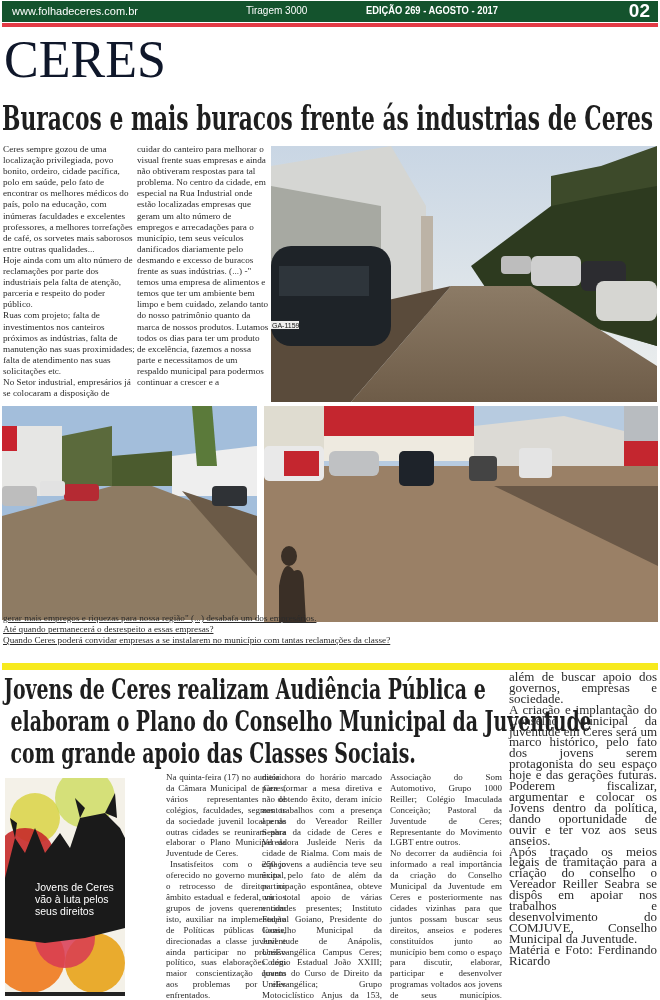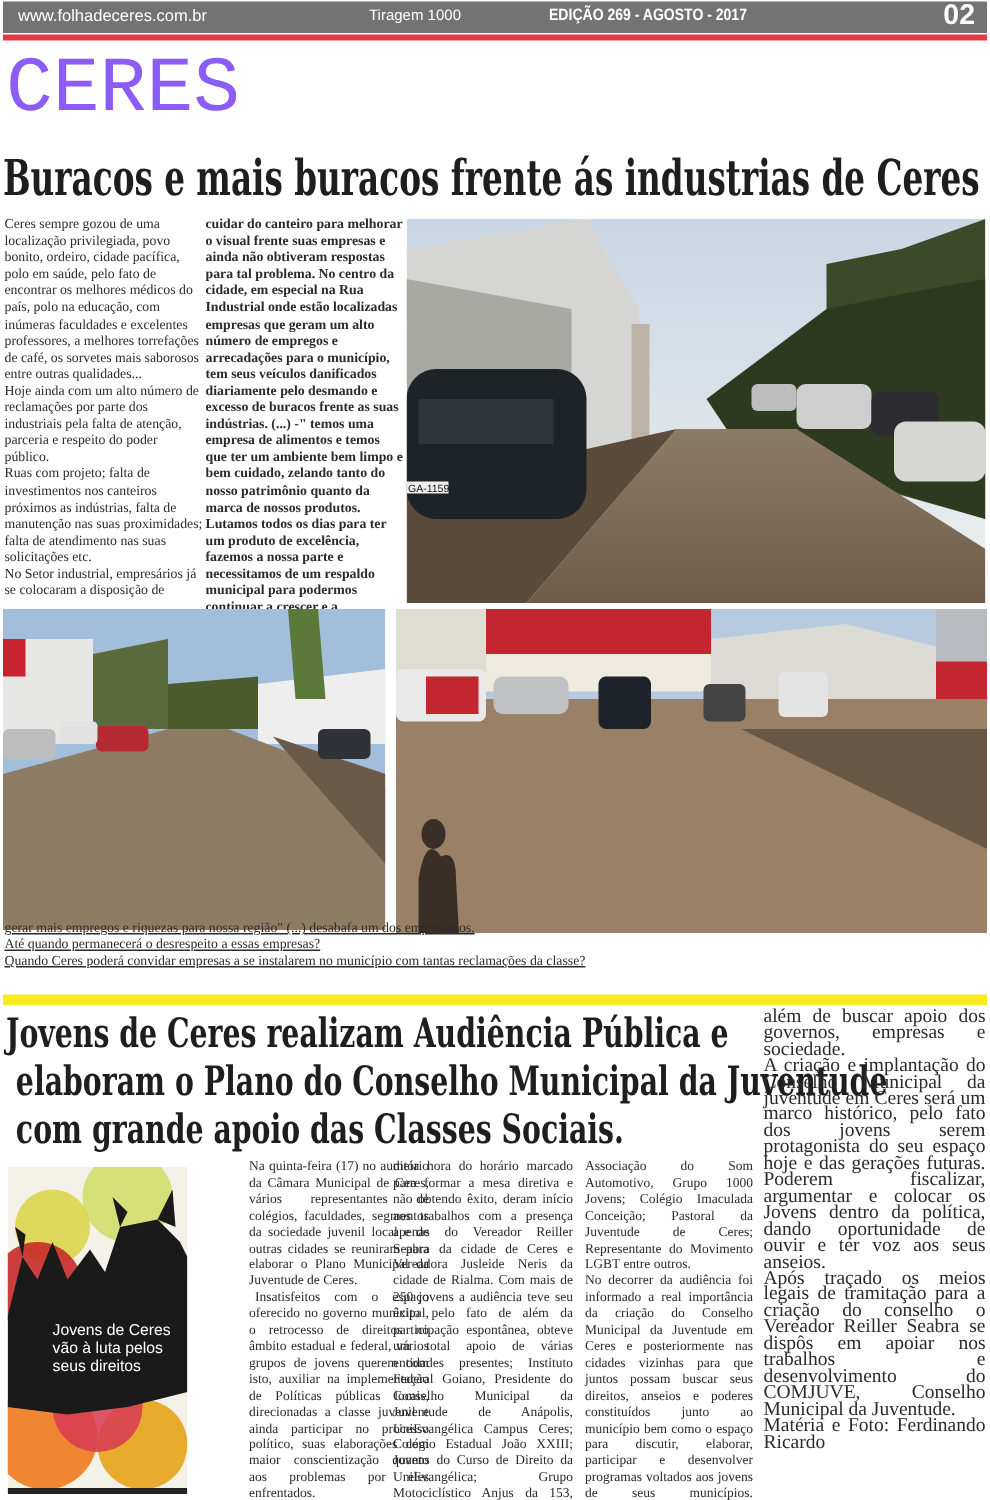--- a/index.html
+++ b/index.html
@@ -1,32 +1,32 @@
 <!DOCTYPE html>
 <html><head>
 <meta charset="utf-8">
 <style>
   * { margin: 0; padding: 0; box-sizing: border-box; }
   body { width: 660px; height: 1000px; background: #ffffff; position: relative; overflow: hidden; font-family: "Liberation Serif", serif; color: #222; }
 
   
-  .topbar { position: absolute; left: 2px; top: 1px; width: 656px; height: 21px; background: #737373; color: #fff; font-family: "Liberation Sans", sans-serif; }
+  .topbar { position: absolute; left: 2px; top: 1px; width: 656px; height: 21px; background: #14532d; color: #fff; font-family: "Liberation Sans", sans-serif; }
   .topbar .site { position: absolute; left: 10px; top: 4px; font-size: 11px; }
   .topbar .tiragem { position: absolute; left: 244px; top: 4px; font-size: 10px; }
   .topbar .edicao { position: absolute; left: 364px; top: 3px; font-size: 11px; font-weight: bold; transform: scaleX(0.85); transform-origin: left; }
   .topbar .page { position: absolute; right: 8px; top: -1px; font-size: 19px; font-weight: bold; }
   .redline { position: absolute; left: 2px; top: 23px; width: 656px; height: 4px; background: #e23a45; }
 
-  .section-title { position: absolute; left: 4px; top: 34px; font-family: Liberation Mono, monospace; font-size: 52px; color: #8b5cf6; letter-spacing: 0px; line-height: 1; }
+  .section-title { position: absolute; left: 4px; top: 34px; font-family: Liberation Serif, serif; font-size: 52px; color: #0f172a; letter-spacing: 0px; line-height: 1; }
   .headline1 { position: absolute; left: 2px; top: 100px; font-family: "DejaVu Serif", serif; font-weight: bold; font-size: 33px; color: #1e1e1e; transform: scaleX(0.66); transform-origin: left top; white-space: nowrap; line-height: 1.15; }
 
   .col { position: absolute; font-size: 9.2px; line-height: 11.1px; color: #2b2b2b; }
   .col p { margin: 0; }
   .col1 { left: 3px; top: 144px; width: 132px; }
-  .col2 { left: 137px; top: 144px; width: 132px; font-weight: bold; }
+  .col2 { left: 137px; top: 144px; width: 132px; }
 
   .photo { position: absolute; overflow: hidden; }
   .photo1 { left: 271px; top: 146px; width: 386px; height: 256px; }
   .photo2 { left: 2px; top: 406px; width: 255px; height: 214px; }
   .photo3 { left: 264px; top: 406px; width: 394px; height: 216px; }
   .photo svg { display: block; width: 100%; height: 100%; }
 
   .caption { position: absolute; left: 3px; top: 613px; width: 560px; font-size: 9.2px; line-height: 10.8px; color: #2b2b2b; text-decoration: underline; }
 
   .yellowbar { position: absolute; left: 2px; top: 663px; width: 656px; height: 7px; background: #f7ea1e; }
@@ -41,21 +41,21 @@
   .col4 { left: 262px; top: 772px; width: 120px; text-align: justify; font-size: 9px; line-height: 10.9px; }
   .col5 { left: 390px; top: 772px; width: 112px; text-align: justify; font-size: 9px; line-height: 10.9px; }
   .col6 { left: 509px; top: 672px; width: 148px; text-align: justify; font-size: 13px; line-height: 10.9px; }
   .indent { text-indent: 4px; }
 </style>
 </head>
 <body>
 
 <div class="topbar">
   <span class="site">www.folhadeceres.com.br</span>
-  <span class="tiragem">Tiragem 1000</span>
+  <span class="tiragem">Tiragem 3000</span>
   <span class="edicao">EDIÇÃO 269 - AGOSTO - 2017</span>
   <span class="page">02</span>
 </div>
 <div class="redline"></div>
 
 <div class="section-title">CERES</div>
 <h1 class="headline1">Buracos e mais buracos frente ás industrias de Ceres</h1>
 
 <div class="col col1">
   <p>Ceres sempre gozou de uma localização privilegiada, povo bonito, ordeiro, cidade pacífica, polo em saúde, pelo fato de encontrar os melhores médicos do país, polo na educação, com inúmeras faculdades e excelentes professores, a melhores torrefações de café, os sorvetes mais saborosos entre outras qualidades...</p>
@@ -171,21 +171,21 @@
 
 <div class="col col3">
   <p>Na quinta-feira (17)  no auditório da Câmara Municipal de Ceres, vários representantes de colégios, faculdades, segmentos da sociedade juvenil local e de outras cidades se reuniram para elaborar o Plano Municipal da Juventude de Ceres.</p>
   <p class="indent"> Insatisfeitos com o espaço oferecido no governo municipal, o retrocesso de direitos no âmbito estadual e federal, vários grupos de jovens querem  com isto, auxiliar na implementação de Políticas públicas locais, direcionadas a classe juvenil e ainda participar no processo político, suas elaborações com maior conscientização quanto aos problemas por eles enfrentados.</p>
 
 </div>
 <div class="col col4">
   <p>meia hora do horário marcado para formar a mesa diretiva e não obtendo êxito, deram início aos trabalhos com a presença apenas do Vereador Reiller Seabra da cidade de Ceres e Vereadora Jusleide Neris da cidade de Rialma. Com mais de 250 jovens a audiência teve seu êxito pelo fato de além da participação espontânea, obteve um total apoio de várias entidades presentes; Instituto Federal Goiano, Presidente do Conselho Municipal da Juventude de Anápolis, UniEvangélica Campus Ceres; Colégio Estadual João XXIII;  Jovens do Curso de Direito da UniEvangélica; Grupo Motociclístico Anjus da 153, Grupo AJA, Grupo ASA –</p>
 </div>
 <div class="col col5">
-  <p>Associação do Som Automotivo, Grupo 1000 Jovens;  Colégio Imaculada Conceição;  Pastoral da Juventude de Ceres; Representante do Movimento LGBT entre outros.</p>
+  <p>Associação do Som Automotivo, Grupo 1000 Reiller;  Colégio Imaculada Conceição;  Pastoral da Juventude de Ceres; Representante do Movimento LGBT entre outros.</p>
   <p>No decorrer da audiência foi informado a real importância da criação do Conselho Municipal da Juventude em Ceres e posteriormente nas cidades vizinhas para que juntos possam buscar seus direitos, anseios e poderes constituídos junto ao município bem como o espaço para discutir, elaborar, participar e desenvolver programas voltados aos jovens de seus municípios. Desenvolver trabalhos em parceria com entidades relacionadas ao tema</p>
 </div>
 <div class="col col6">
   <p>além de buscar apoio dos governos, empresas e sociedade.</p>
   <p>A criação e implantação do Conselho Municipal da juventude em Ceres será um marco histórico, pelo fato dos jovens serem protagonista do seu espaço hoje e das gerações futuras. Poderem fiscalizar, argumentar e colocar os Jovens dentro da política, dando oportunidade de ouvir e ter voz aos seus anseios.</p>
   <p>Após traçado os meios legais de tramitação para a criação do conselho o Vereador Reiller Seabra se dispôs em apoiar nos trabalhos e desenvolvimento do COMJUVE, Conselho Municipal da Juventude.</p>
   <p>Matéria e Foto: Ferdinando Ricardo</p>
 </div>
 
 </body></html>

